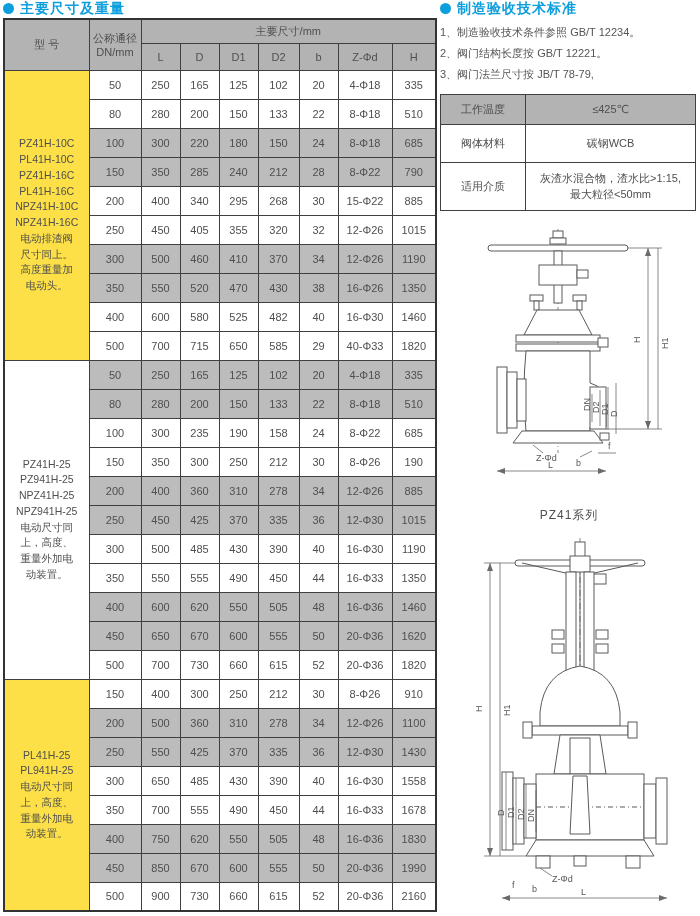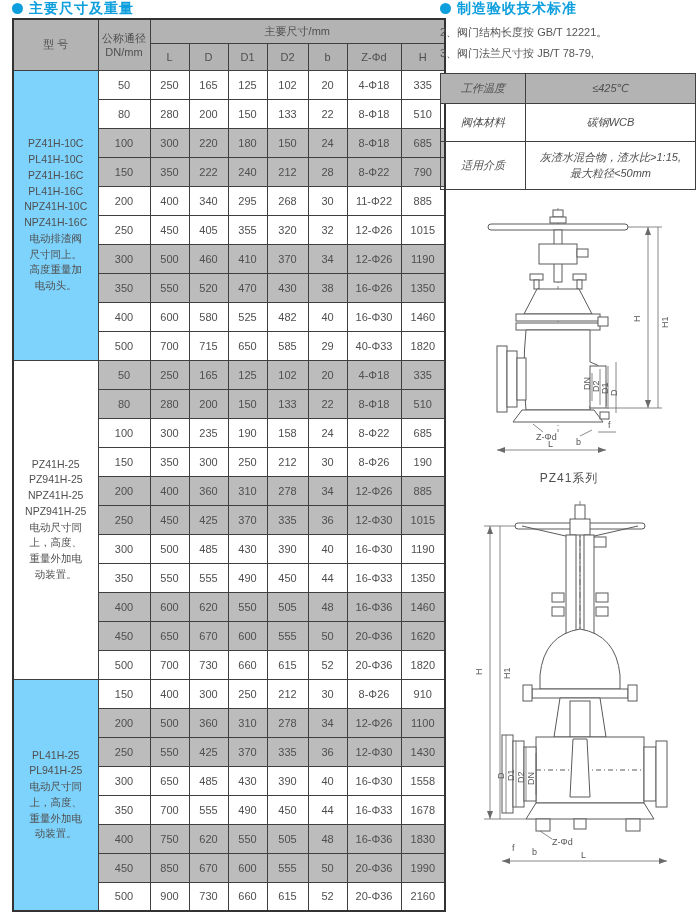--- a/index.html
+++ b/index.html
@@ -8,57 +8,57 @@
     font-family:"Liberation Sans","DejaVu Sans",sans-serif;color:#4a4a4a;
     overflow:hidden;
   }
   .section-title{
     display:flex;align-items:center;gap:6px;
     font-size:14px;font-weight:bold;color:#0d9fdd;letter-spacing:1px;
     height:16px;line-height:16px;
   }
   .bullet{width:11px;height:11px;border-radius:50%;background:#0d9fdd;display:inline-block;flex:0 0 auto;}
   
-  .left-col{position:absolute;left:12px;top:0;width:434px;}
+  .left-col{position:absolute;left:3px;top:0;width:434px;}
   table.dims{
     border-collapse:collapse;margin-top:2px;width:432px;table-layout:fixed;
     font-size:11px;color:#4f4f4f;
   }
   table.dims th,table.dims td{
     border:1px solid #3f3f3f;text-align:center;vertical-align:middle;
     padding:0;overflow:hidden;
   }
   table.dims{border:2px solid #333;}
   table.dims thead th{background:#b3b3b3;font-weight:normal;}
   .h-row1{height:24px;}
   .h-row2{height:27px;}
   tr.data-row{height:29px;background:#ffffff;}
   tr.data-row.shaded td{background:#bcbcbc;}
   tr.data-row.shaded td.model-cell{background:#ffffff;}
   td.model-cell{
-    background:#7dd3fc;font-size:10.5px;line-height:1.5;
+    background:#fde047;font-size:10.5px;line-height:1.5;
     white-space:pre-line;text-align:center;vertical-align:middle;color:#4f4f4f;
   }
   
   .right-col{position:absolute;left:440px;top:0;width:258px;}
   .standards{list-style:none;margin:6px 0 0 0;padding:0;font-size:11px;color:#555;}
   .standards li{line-height:21px;white-space:nowrap;}
   .standards li.indent{padding-left:88px;}
   table.info{
     border-collapse:collapse;margin-top:9px;width:256px;font-size:11px;color:#4f4f4f;
     table-layout:fixed;border:1px solid #3f3f3f;
   }
-  table.info td{border:1px solid #3f3f3f;text-align:center;vertical-align:middle;padding:2px 3px;font-style:italic;}
+  table.info td{border:1px solid #3f3f3f;text-align:center;vertical-align:middle;padding:2px 3px;}
   table.info tr.gray td{background:#b3b3b3;}
   table.info td.lab{width:78px;}
   table.info td.val{white-space:pre-line;line-height:1.45;text-align:center;}
   .r-info-1{height:30px;} .r-info-2{height:38px;} .r-info-3{height:48px;}
   .diagram{margin-top:10px;text-align:center;}
   .diagram svg{display:block;margin:0 auto;}
-  .diagram-caption{font-size:12px;color:#4f4f4f;letter-spacing:1px;margin-top:2px;}
+  .diagram-caption{font-size:12px;color:#4f4f4f;letter-spacing:1px;margin-top:18px;}
   .dg{stroke:#5a5a5a;stroke-width:1;fill:none;}
   .dgf{stroke:#5a5a5a;stroke-width:1;fill:#ffffff;}
   .dim{stroke:#6a6a6a;stroke-width:0.8;fill:none;}
   text.dlab{font-family:"Liberation Sans",sans-serif;font-size:9px;fill:#555;stroke:none;}
 </style>
 </head>
 <body>
 
 <div class="left-col">
   <div class="section-title">
@@ -131,35 +131,35 @@
           <td>220</td>
           <td>180</td>
           <td>150</td>
           <td>24</td>
           <td>8-Φ18</td>
           <td>685</td>
         </tr>
         <tr class="data-row shaded">
           <td>150</td>
           <td>350</td>
-          <td>222</td>
+          <td>285</td>
           <td>240</td>
           <td>212</td>
           <td>28</td>
           <td>8-Φ22</td>
           <td>790</td>
         </tr>
         <tr class="data-row">
           <td>200</td>
           <td>400</td>
           <td>340</td>
           <td>295</td>
           <td>268</td>
           <td>30</td>
-          <td>11-Φ22</td>
+          <td>15-Φ22</td>
           <td>885</td>
         </tr>
         <tr class="data-row">
           <td>250</td>
           <td>450</td>
           <td>405</td>
           <td>355</td>
           <td>320</td>
           <td>32</td>
           <td>12-Φ26</td>
@@ -412,20 +412,21 @@
       </tbody>
   </table>
 </div>
 
 <div class="right-col">
   <div class="section-title">
     <span class="bullet"></span>
     <span>制造验收技术标准</span>
   </div>
   <ul class="standards" id="standards-list">
+      <li>1、制造验收技术条件参照 GB/T 12234。</li>
       <li>2、阀门结构长度按 GB/T 12221。</li>
       <li>3、阀门法兰尺寸按 JB/T 78-79,</li>
     </ul>
 
   <table class="info">
     <tbody id="info-body">
         <tr class="gray r-info-1">
           <td class="lab">工作温度</td>
           <td class="val">≤425℃</td>
         </tr>

